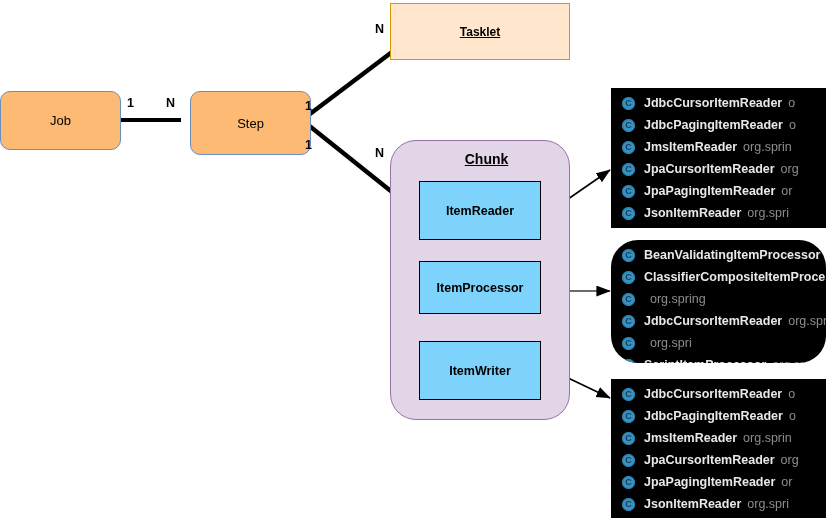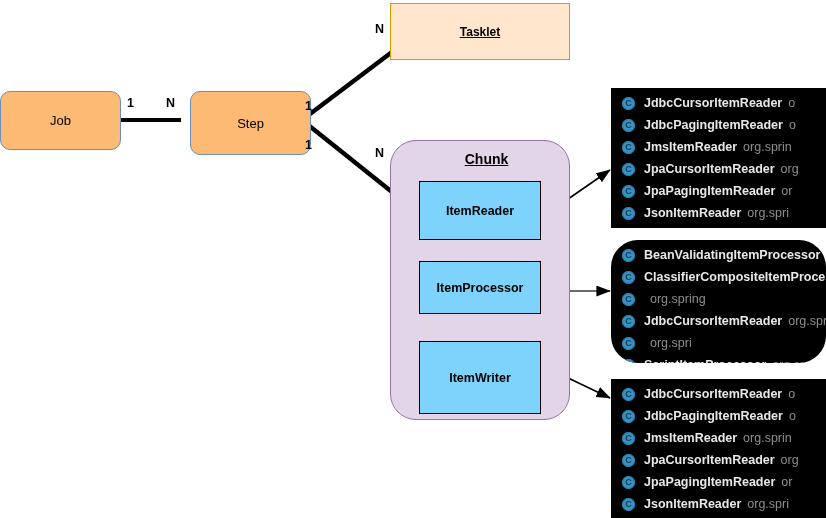--- a/index.html
+++ b/index.html
@@ -119,21 +119,21 @@
   <div class="chunk" style="left:390px;top:140px;width:180px;height:280px;">
     <div class="chunk-title">Chunk</div>
   </div>
 
   <div class="inner" style="left:419px;top:181px;width:122px;height:59px;">
     <span>ItemReader</span>
   </div>
   <div class="inner" style="left:419px;top:261px;width:122px;height:53px;">
     <span>ItemProcessor</span>
   </div>
-  <div class="inner" style="left:419px;top:341px;width:122px;height:73px;">
+  <div class="inner" style="left:419px;top:341px;width:122px;height:59px;">
     <span>ItemWriter</span>
   </div>
 
   <div class="card" style="left:127px;top:97px;">1</div>
   <div class="card" style="left:166px;top:97px;">N</div>
   <div class="card" style="left:305px;top:100px;">1</div>
   <div class="card" style="left:375px;top:23px;">N</div>
   <div class="card" style="left:305px;top:139px;">1</div>
   <div class="card" style="left:375px;top:147px;">N</div>
 

